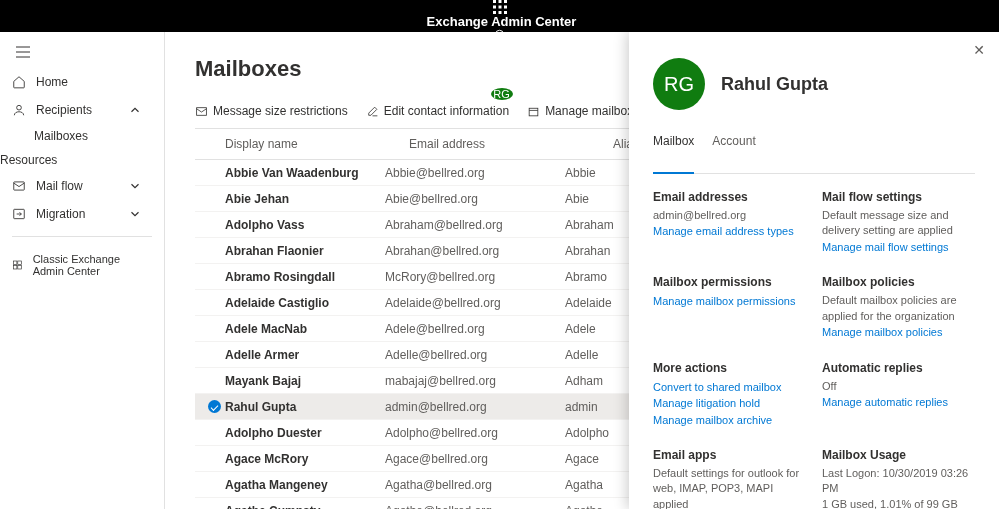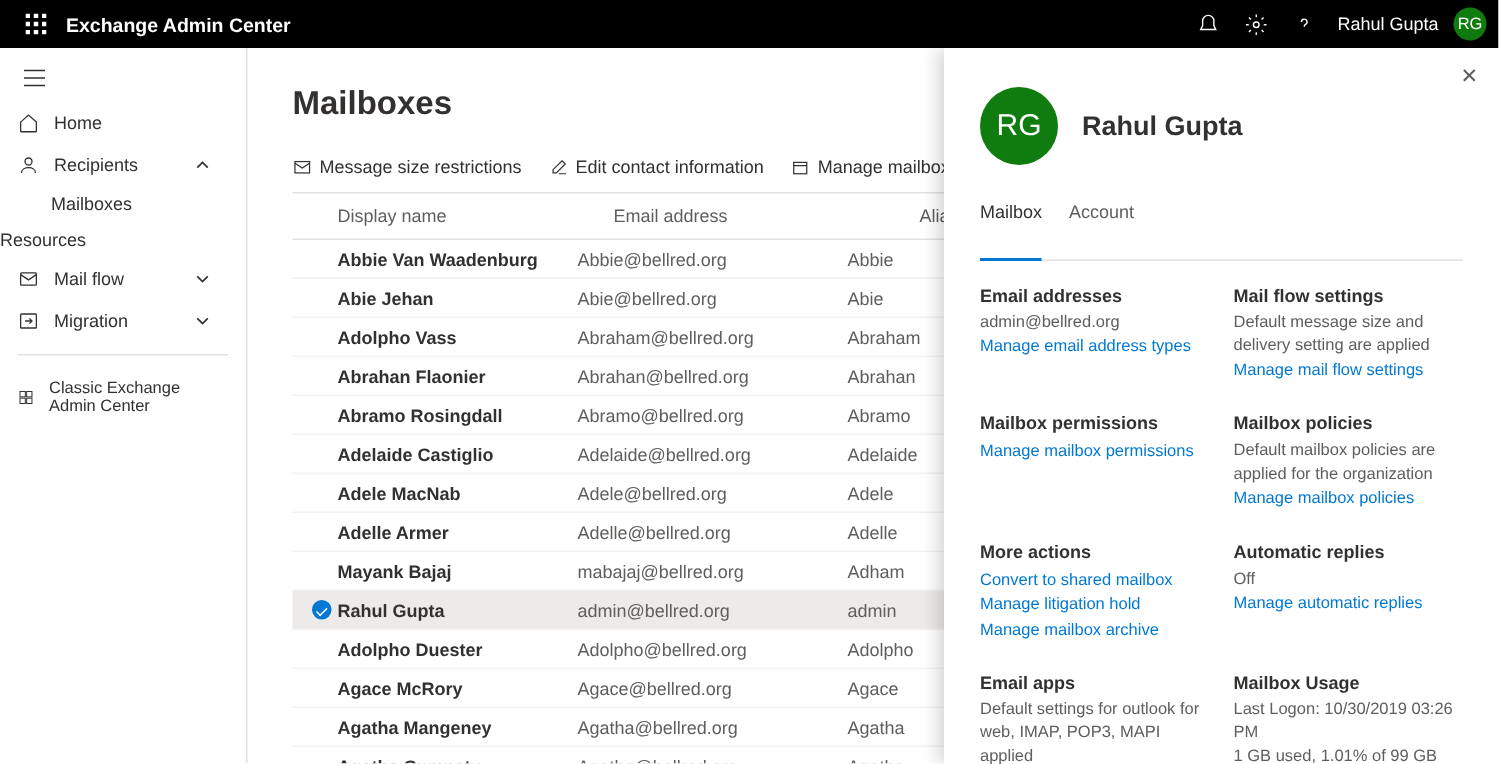--- a/index.html
+++ b/index.html
@@ -1,19 +1,19 @@
 <!DOCTYPE html>
 <html><head>
 <meta charset="utf-8">
 <style>
 * { box-sizing: border-box; margin: 0; padding: 0; font-family: "Segoe UI", -apple-system, sans-serif; }
 body { width: 999px; height: 509px; overflow: hidden; background: #fff; position: relative; }
 
 
-.header { height: 32px; background: #000; color: #fff; display: flex; align-items: center; padding: 0 8px; font-size: 13px; }
+.header { height: 32px; background: #000; color: #fff; display: flex; align-items: center; padding: 0 8px; font-size: 13px; flex-direction: column; }
 .app-launcher { width: 32px; height: 32px; display: flex; align-items: center; justify-content: center; cursor: pointer; }
 .app-launcher svg { fill: #fff; }
 .header-title { margin-left: 4px; font-weight: 600; }
 .header-spacer { flex: 1; }
 .header-icon { width: 32px; height: 32px; display: flex; align-items: center; justify-content: center; cursor: pointer; }
 .header-icon svg { stroke: #fff; fill: none; }
 .header-user { padding: 0 6px; font-size: 12px; }
 .header-avatar { width: 22px; height: 22px; border-radius: 50%; background: #107c10; color: #fff; display: flex; align-items: center; justify-content: center; font-size: 11px; margin-left: 4px; }
 
 
@@ -227,21 +227,21 @@
           </div>
           <div class="trow">
             <div class="check"></div>
             <div class="col-name">Abrahan Flaonier</div>
             <div class="col-email">Abrahan@bellred.org</div>
             <div class="col-alias">Abrahan</div>
           </div>
           <div class="trow">
             <div class="check"></div>
             <div class="col-name">Abramo Rosingdall</div>
-            <div class="col-email">Abramo@bellred.org</div>
+            <div class="col-email">McRory@bellred.org</div>
             <div class="col-alias">Abramo</div>
           </div>
           <div class="trow">
             <div class="check"></div>
             <div class="col-name">Adelaide Castiglio</div>
             <div class="col-email">Adelaide@bellred.org</div>
             <div class="col-alias">Adelaide</div>
           </div>
           <div class="trow">
             <div class="check"></div>

